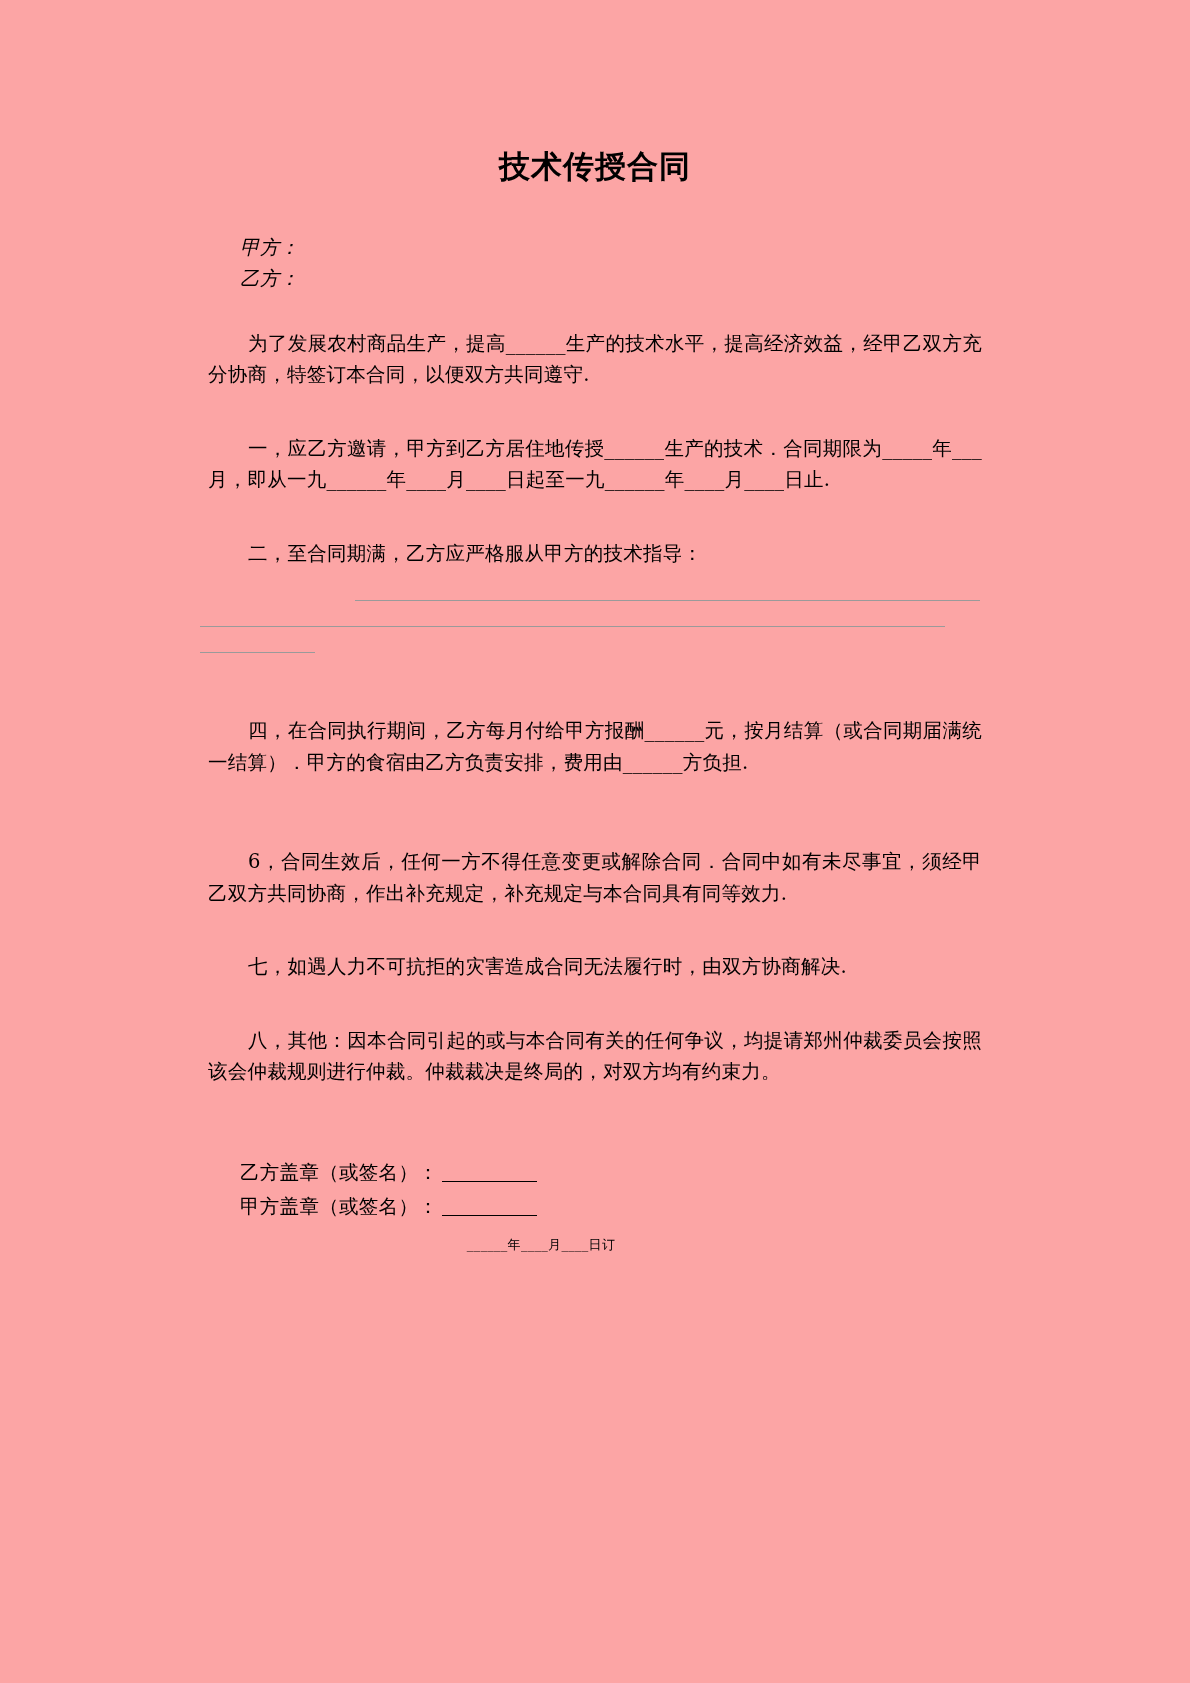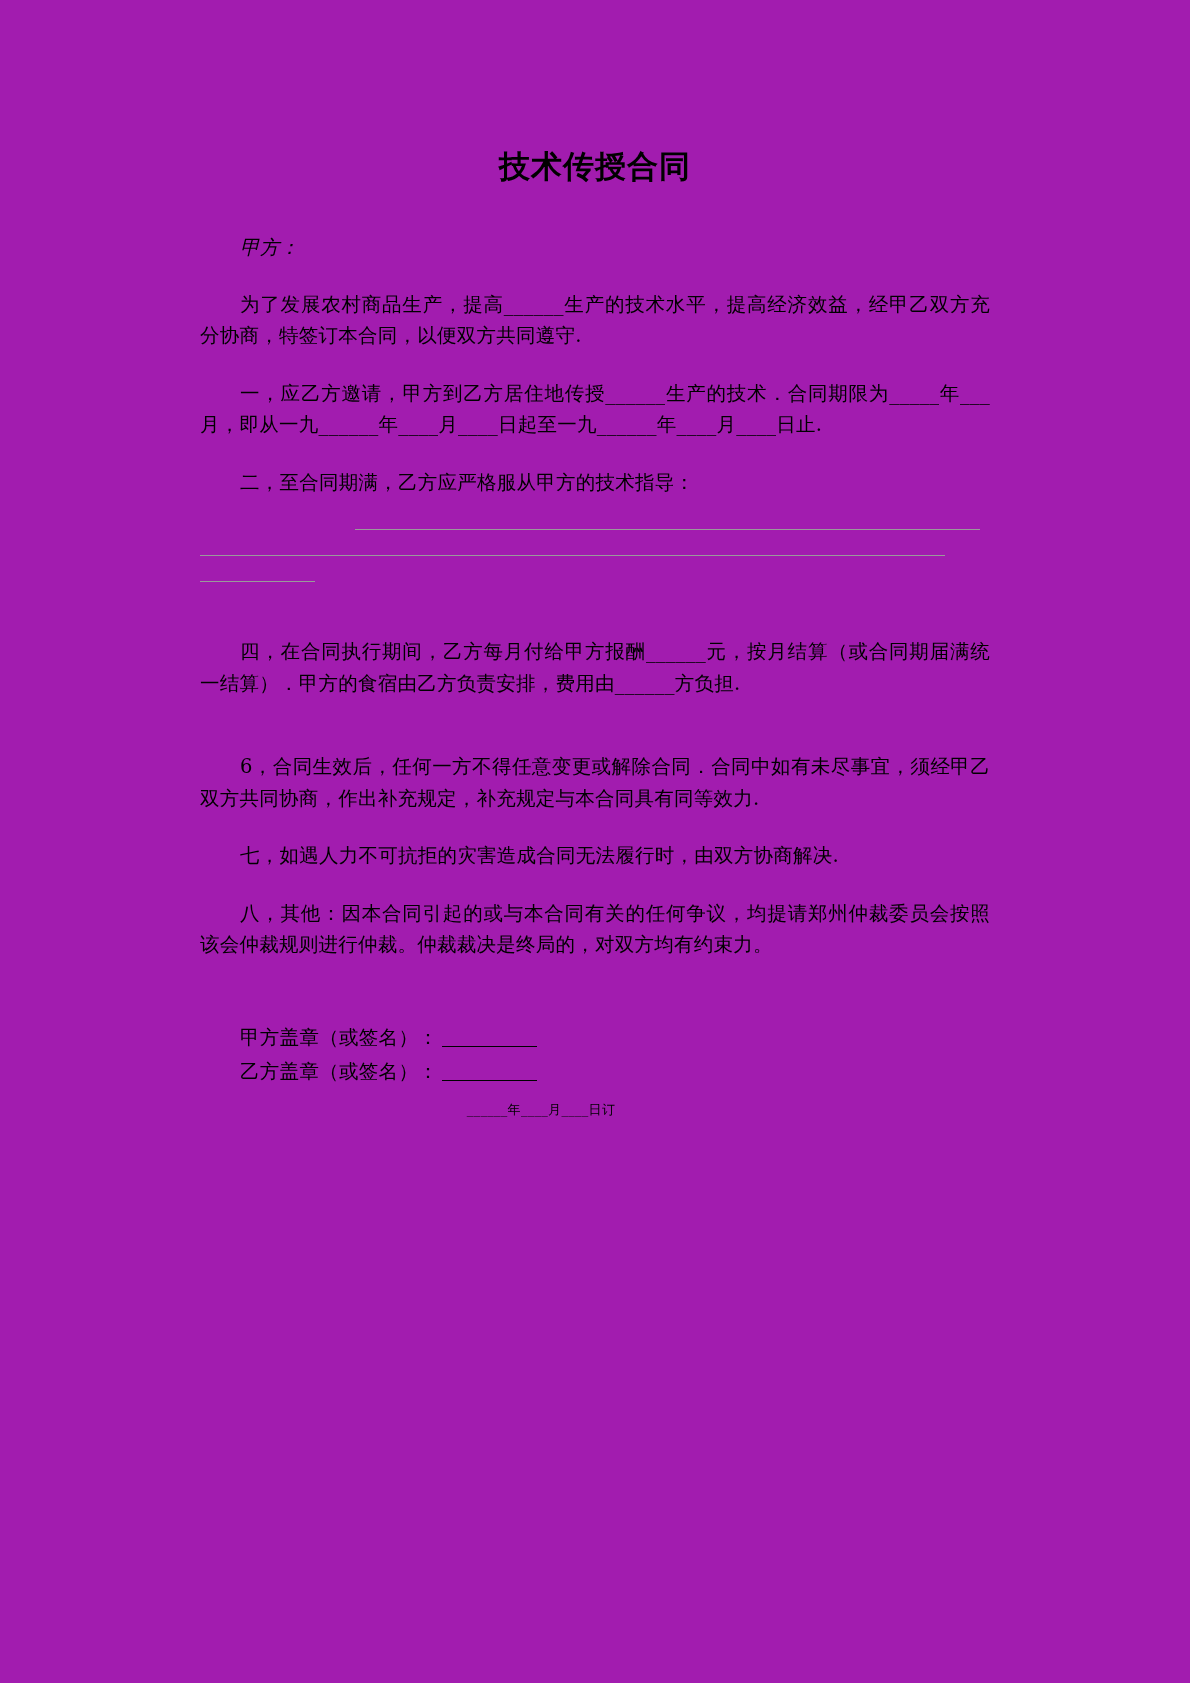--- a/index.html
+++ b/index.html
@@ -8,21 +8,21 @@
     background: #ffffff;
   }
   body {
     font-family: "DejaVu Serif", "Liberation Serif", serif;
     color: #000000;
   }
   .page {
     position: relative;
     width: 1190px;
     height: 1683px;
-    background: #a21caf;
+    background: #fca5a5;
     margin: 0 auto;
     box-sizing: border-box;
     padding: 0;
     overflow: hidden;
   }
   .doc-title {
     text-align: center;
     font-size: 31px;
     font-weight: bold;
     letter-spacing: 1px;
@@ -43,21 +43,21 @@
   .party-line {
     font-size: 19.5px;
     line-height: 31px;
     text-indent: 40px;
     letter-spacing: 0.3px;
     font-style: italic;
   }
   p.para {
     font-size: 19.5px;
     line-height: 31.5px;
-    margin: 0;
+    margin: 8px;
     padding: 0;
     text-indent: 40px;
     letter-spacing: 0.25px;
     text-align: justify;
     text-justify: inter-ideograph;
   }
   .gap-sm { height: 22px; }
   .gap-md { height: 26px; }
 
   .blank-rules {
@@ -110,20 +110,21 @@
 <body>
 
 <div class="page">
 
   <h1 class="doc-title">技术传授合同</h1>
 
   <div class="body-wrap">
 
     <div class="party-block">
       <div class="party-line">甲方：</div>
+      <div class="party-line">乙方：</div>
     </div>
 
     <div class="gap-md"></div>
 
     <p class="para">为了发展农村商品生产，提高______生产的技术水平，提高经济效益，经甲乙双方充分协商，特签订本合同，以便双方共同遵守.</p>
 
     <div class="gap-md"></div>
 
     <p class="para">一，应乙方邀请，甲方到乙方居住地传授______生产的技术．合同期限为_____年___月，即从一九______年____月____日起至一九______年____月____日止.</p>
 
@@ -156,19 +157,19 @@
     <p class="para">七，如遇人力不可抗拒的灾害造成合同无法履行时，由双方协商解决.</p>
 
     <div class="gap-md"></div>
 
     <p class="para">八，其他：因本合同引起的或与本合同有关的任何争议，均提请郑州仲裁委员会按照该会仲裁规则进行仲裁。仲裁裁决是终局的，对双方均有约束力。</p>
 
     <div class="gap-md"></div>
 
 
     <div class="sign-block">
+      <div class="sign-line"><span>乙方盖章（或签名）：</span><span class="sign-fill"></span></div>
       <div class="sign-line"><span>甲方盖章（或签名）：</span><span class="sign-fill"></span></div>
-      <div class="sign-line"><span>乙方盖章（或签名）：</span><span class="sign-fill"></span></div>
       <div class="date-line">______年____月____日订</div>
     </div>
 
   </div>
 </div>
 
 </body></html>

